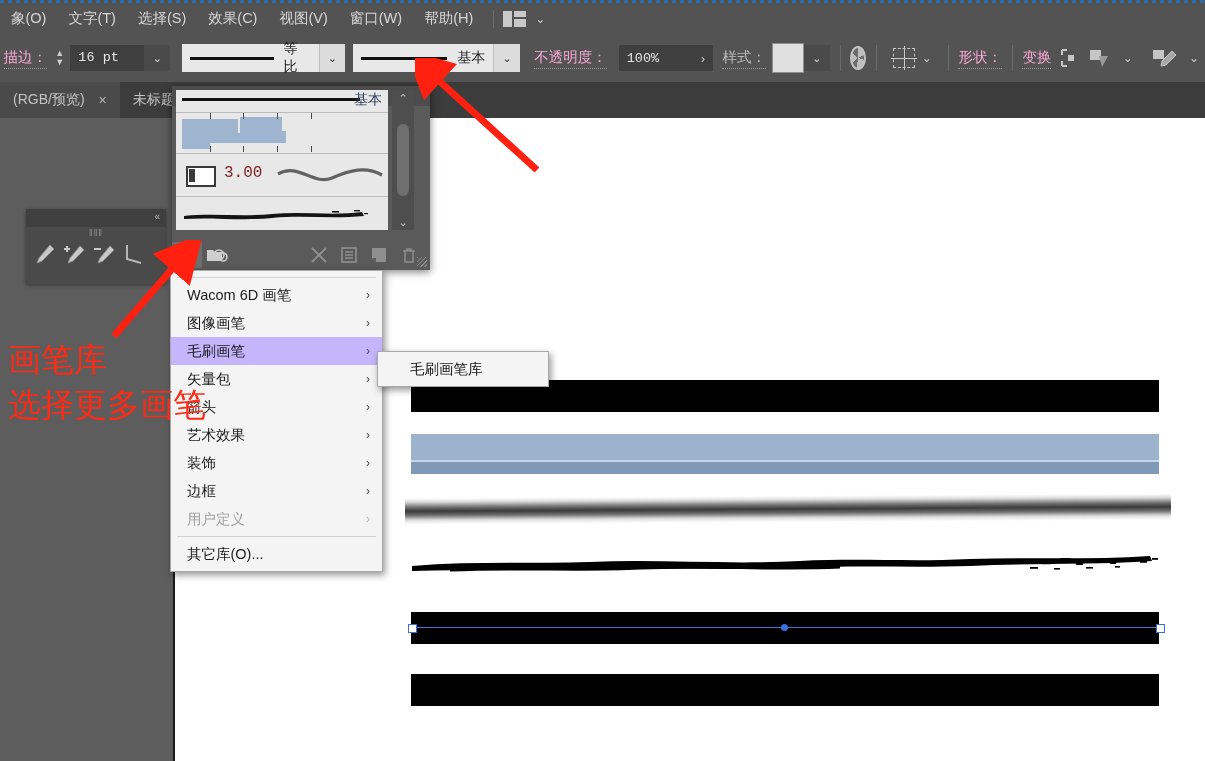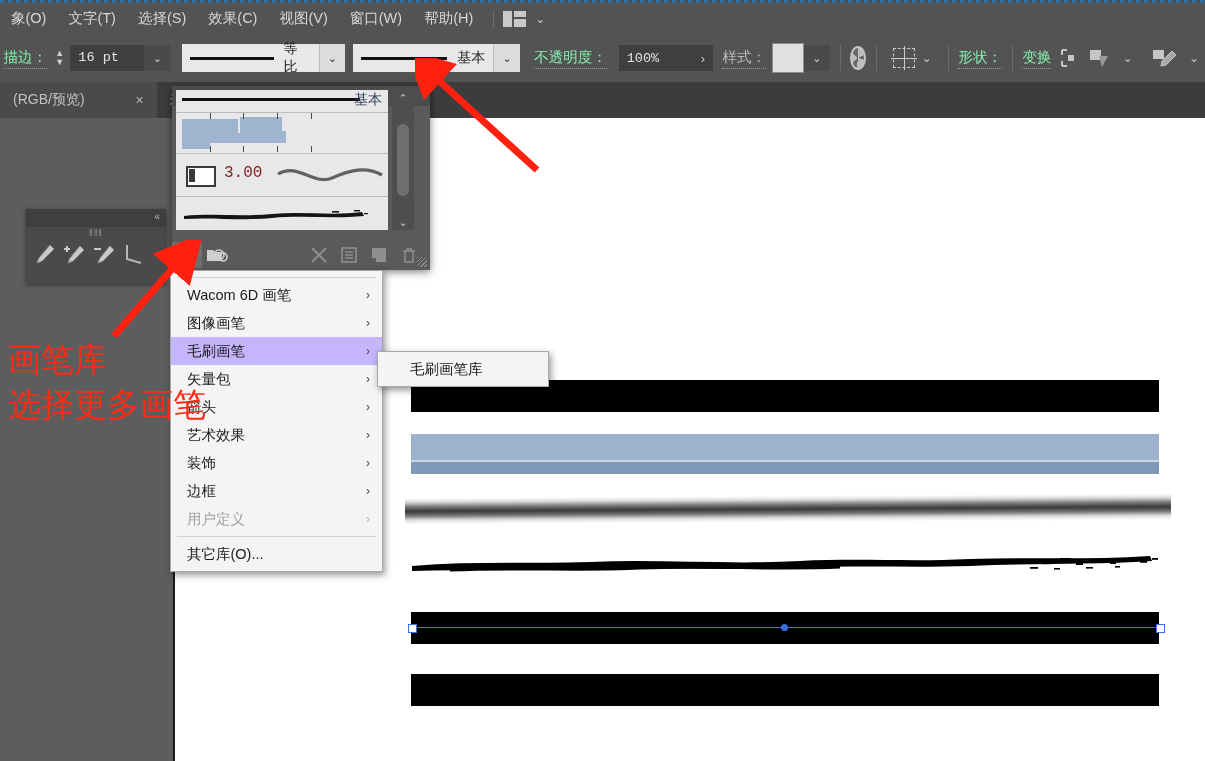--- a/index.html
+++ b/index.html
@@ -23,21 +23,21 @@
   .arrange-icon{width:24px;height:16px;position:relative;display:inline-block;}
   .arrange-icon i{position:absolute;background:#c9c9c9;display:block;}
   .arrange-icon i:nth-child(1){left:0;top:0;width:9px;height:16px;}
   .arrange-icon i:nth-child(2){left:11px;top:0;width:12px;height:6px;}
   .arrange-icon i:nth-child(3){left:11px;top:8px;width:12px;height:8px;}
   .chev{color:#c9c9c9;font-size:12px;margin-left:8px;}
 
   
   .optbar{position:absolute;left:0;top:34px;width:1205px;height:48px;
     background:#535353;display:flex;align-items:center;}
-  .opt-label{color:#86efac;font-size:14.5px;border-bottom:1px dotted #9a9a9a;padding-bottom:1px;white-space:nowrap;}
+  .opt-label{color:#f9a8d4;font-size:14.5px;border-bottom:1px dotted #9a9a9a;padding-bottom:1px;white-space:nowrap;}
   .opt-label.dim{color:#b9b9b9;}
   .spin{display:flex;flex-direction:column;justify-content:center;align-items:center;
     width:16px;height:26px;margin-left:8px;color:#d0d0d0;font-size:9px;line-height:9px;}
   .num-field{background:#3f3f3f;color:#e4e4e4;font-family:"Liberation Mono","DejaVu Sans Mono",monospace;
     font-size:13.5px;height:26px;line-height:26px;padding:0 8px;min-width:58px;}
   .drop-btn{width:26px;height:26px;background:#4a4a4a;display:flex;align-items:center;justify-content:center;
     color:#d6d6d6;font-size:11px;}
   .white-combo{display:flex;align-items:center;background:#e8e8e8;height:28px;}
   .white-combo .inner{display:flex;align-items:center;justify-content:space-between;
     padding:0 8px;height:28px;min-width:120px;}
@@ -55,21 +55,21 @@
      conic-gradient(#bdbdbd 0 18%, #6a6a6a 18% 30%, #bdbdbd 30% 52%, #6a6a6a 52% 64%, #bdbdbd 64% 86%, #6a6a6a 86% 100%);
      border:2px solid #c3c3c3;box-sizing:border-box;}
   .grid-icon{width:20px;height:18px;border:1px dashed #c8c8c8;position:relative;}
   .grid-icon::before,.grid-icon::after{content:"";position:absolute;background:#c8c8c8;}
   .grid-icon::before{left:50%;top:-3px;bottom:-3px;width:1px;}
   .grid-icon::after{top:50%;left:-3px;right:-3px;height:1px;}
   .icon-box{display:flex;align-items:center;gap:5px;margin:0 6px;}
 
   
   .tabbar{position:absolute;left:0;top:82px;width:1205px;height:36px;background:#3c3c3c;display:flex;align-items:stretch;}
-  .tab{display:flex;align-items:center;padding:0 13px;font-size:14px;color:#c2c2c2;cursor:default;gap:37px;}
+  .tab{display:flex;align-items:center;padding:0 13px;font-size:14px;color:#c2c2c2;cursor:default;}
   .tab.active{background:#4a4a4a;}
   .tab .x{margin-left:14px;color:#b5b5b5;font-size:14px;}
   .tab.second{background:#3c3c3c;}
 
   
   .canvas-left{position:absolute;left:0;top:118px;width:173px;height:643px;background:#5d5d5d;}
   .canvas{position:absolute;left:173px;top:118px;width:1032px;height:643px;background:#fff;border-left:2px solid #1a1a1a;}
   .stroke{position:absolute;}
 
   .bar-black{background:#000;}

